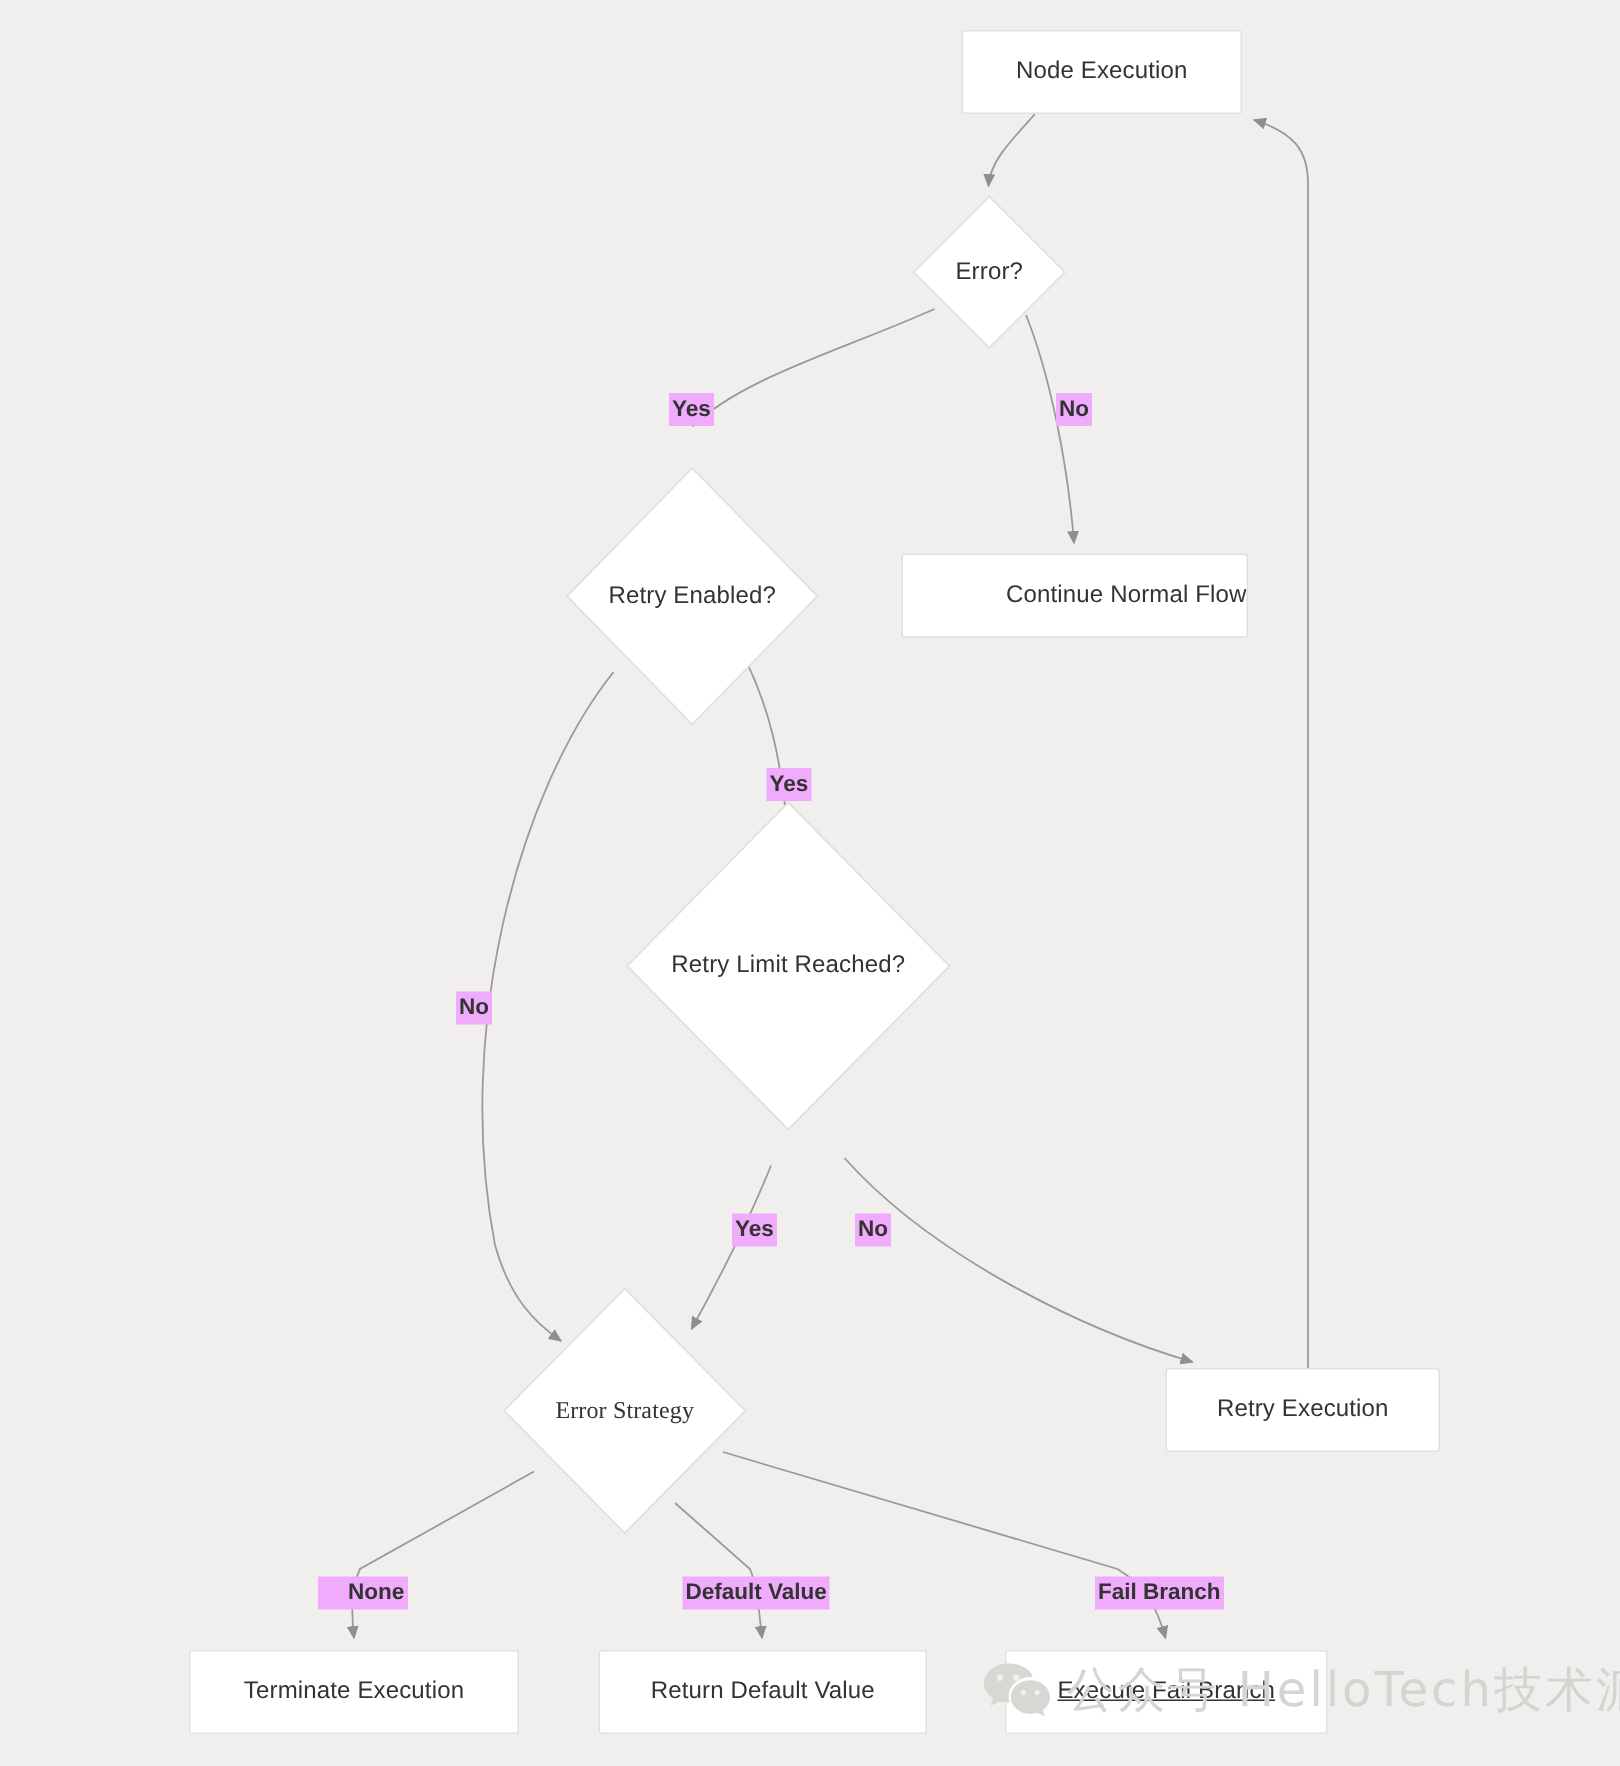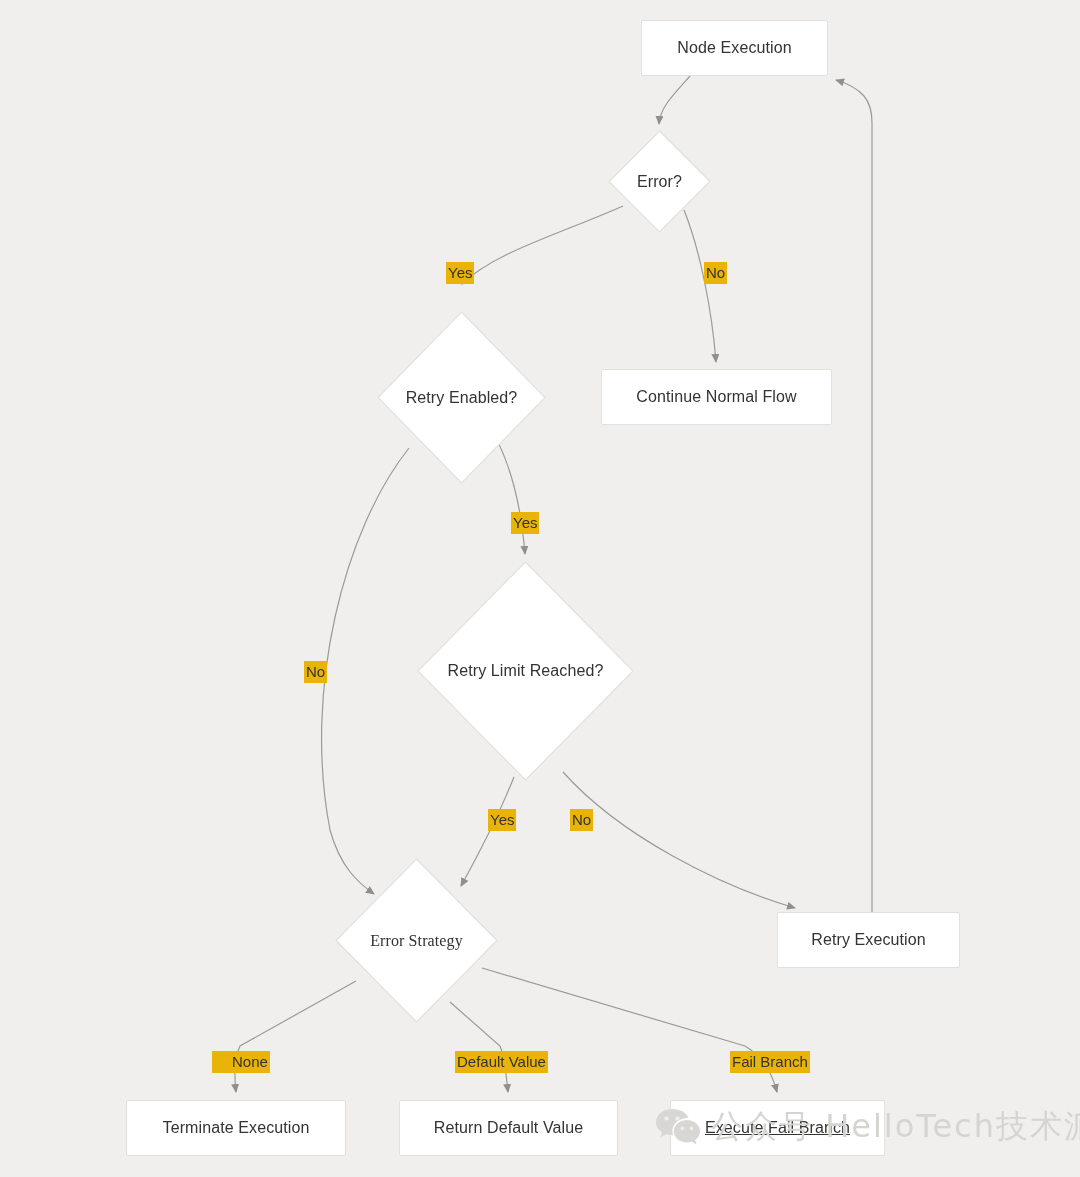--- a/index.html
+++ b/index.html
@@ -56,27 +56,28 @@
   .node-diamond-label {
     position: relative;
     z-index: 2;
     color: #333333;
     font-size: 16px;
     letter-spacing: 0.1px;
     white-space: nowrap;
   }
   .edge-label {
     position: absolute;
-    background: #eab308;
+    background: #f0abfc;
     color: #333333;
     font-size: 15px;
     line-height: 20px;
     padding: 1px 2px;
     white-space: nowrap;
     z-index: 5;
+    font-weight: bold;
   }
   .watermark {
     position: absolute;
     z-index: 8;
     display: flex;
     align-items: center;
     pointer-events: none;
     opacity: 1;
   }
   .watermark-text {
@@ -128,21 +129,21 @@
       <path d="M 450 1002 L 500 1046 C 505 1058 506 1074 508 1092" marker-end="url(#arrowhead)"></path>
 
       <path d="M 482 968 L 745 1046 C 765 1058 772 1074 777 1092" marker-end="url(#arrowhead)"></path>
     </g>
   </svg>
 
   <div class="node-box" style="left:641px; top:20px; width:187px; height:56px;">
     <span>Node Execution</span>
   </div>
 
-  <div class="node-box" style="left:601px; top:369px; width:231px; height:56px;">
+  <div class="node-box" style="left:601px; top:369px; width:231px; height:56px;justify-content:flex-end;">
     <span>Continue Normal Flow</span>
   </div>
 
   <div class="node-box" style="left:777px; top:912px; width:183px; height:56px;">
     <span>Retry Execution</span>
   </div>
 
   <div class="node-box" style="left:126px; top:1100px; width:220px; height:56px;">
     <span>Terminate Execution</span>
   </div>
@@ -162,21 +163,21 @@
     <span class="node-diamond-label">Error?</span>
   </div>
 
   <div class="node-diamond-wrap" style="left:377px; top:311px; width:169px; height:173px;">
     <svg class="node-diamond-shape" viewBox="0 0 169 173" preserveAspectRatio="none">
       <polygon points="84.5,1 168,86.5 84.5,172 1,86.5" fill="#ffffff" stroke="#e3e1de" stroke-width="1.2"></polygon>
     </svg>
     <span class="node-diamond-label">Retry Enabled?</span>
   </div>
 
-  <div class="node-diamond-wrap" style="left:417px; top:561px; width:217px; height:220px;">
+  <div class="node-diamond-wrap" style="left:417px; top:534px; width:217px; height:220px;">
     <svg class="node-diamond-shape" viewBox="0 0 217 220" preserveAspectRatio="none">
       <polygon points="108.5,1 216,110 108.5,219 1,110" fill="#ffffff" stroke="#e3e1de" stroke-width="1.2"></polygon>
     </svg>
     <span class="node-diamond-label">Retry Limit Reached?</span>
   </div>
 
   <div class="node-diamond-wrap" style="left:335px; top:858px; width:163px; height:165px;font-family:Liberation Serif, serif;">
     <svg class="node-diamond-shape" viewBox="0 0 163 165" preserveAspectRatio="none">
       <polygon points="81.5,1 162,82.5 81.5,164 1,82.5" fill="#ffffff" stroke="#e3e1de" stroke-width="1.2"></polygon>
     </svg>

